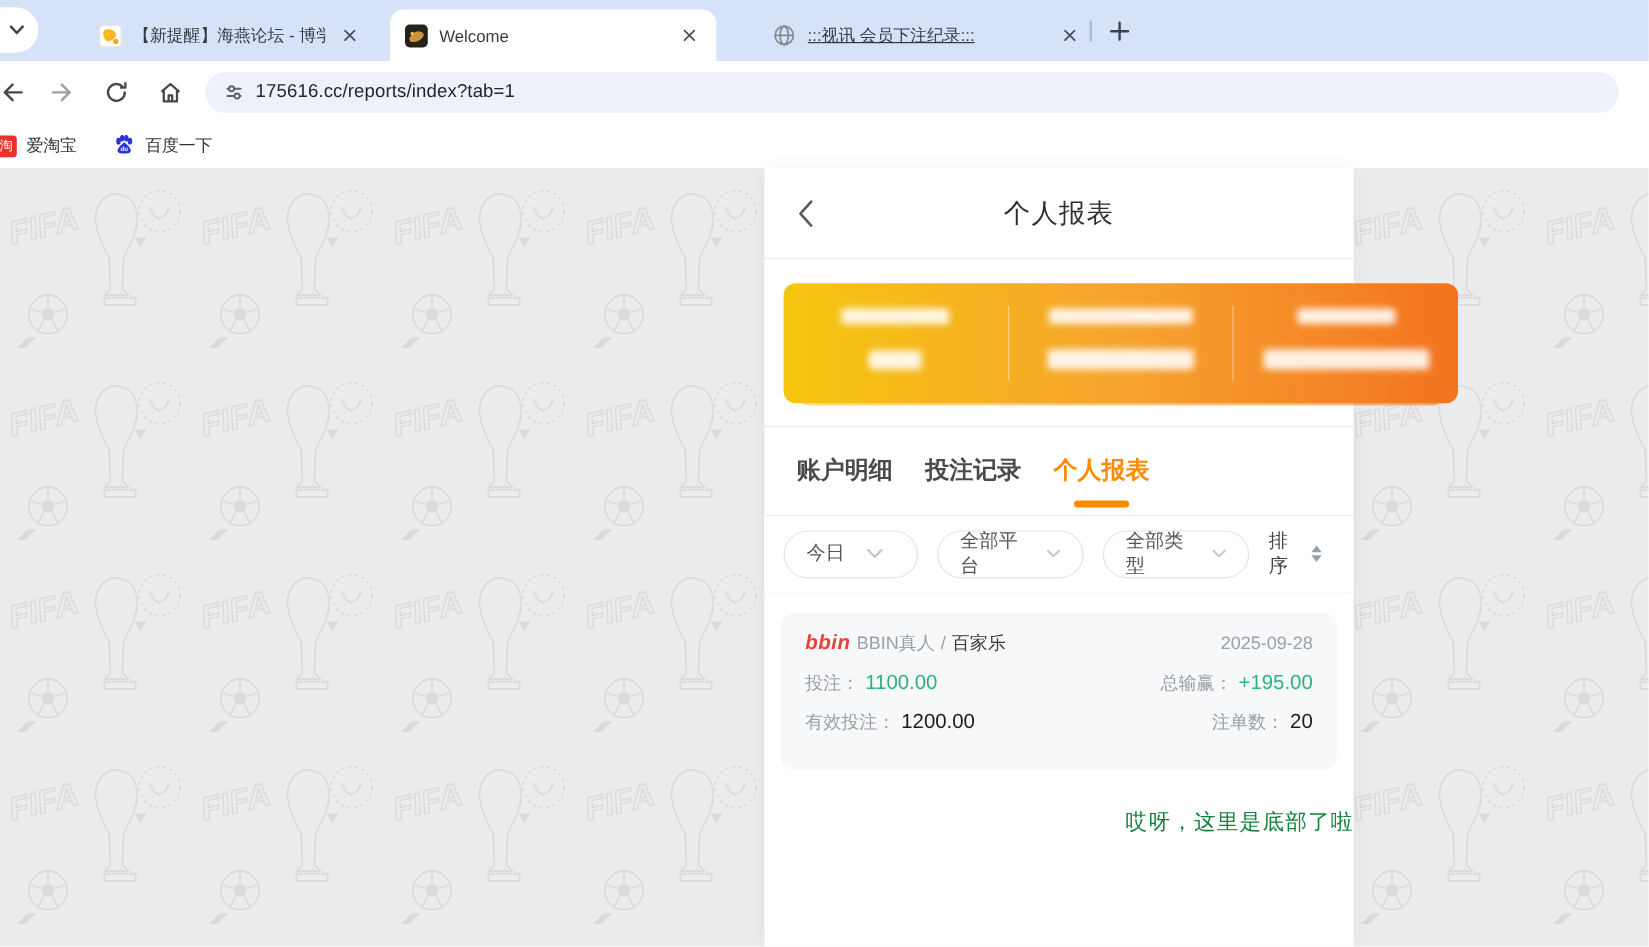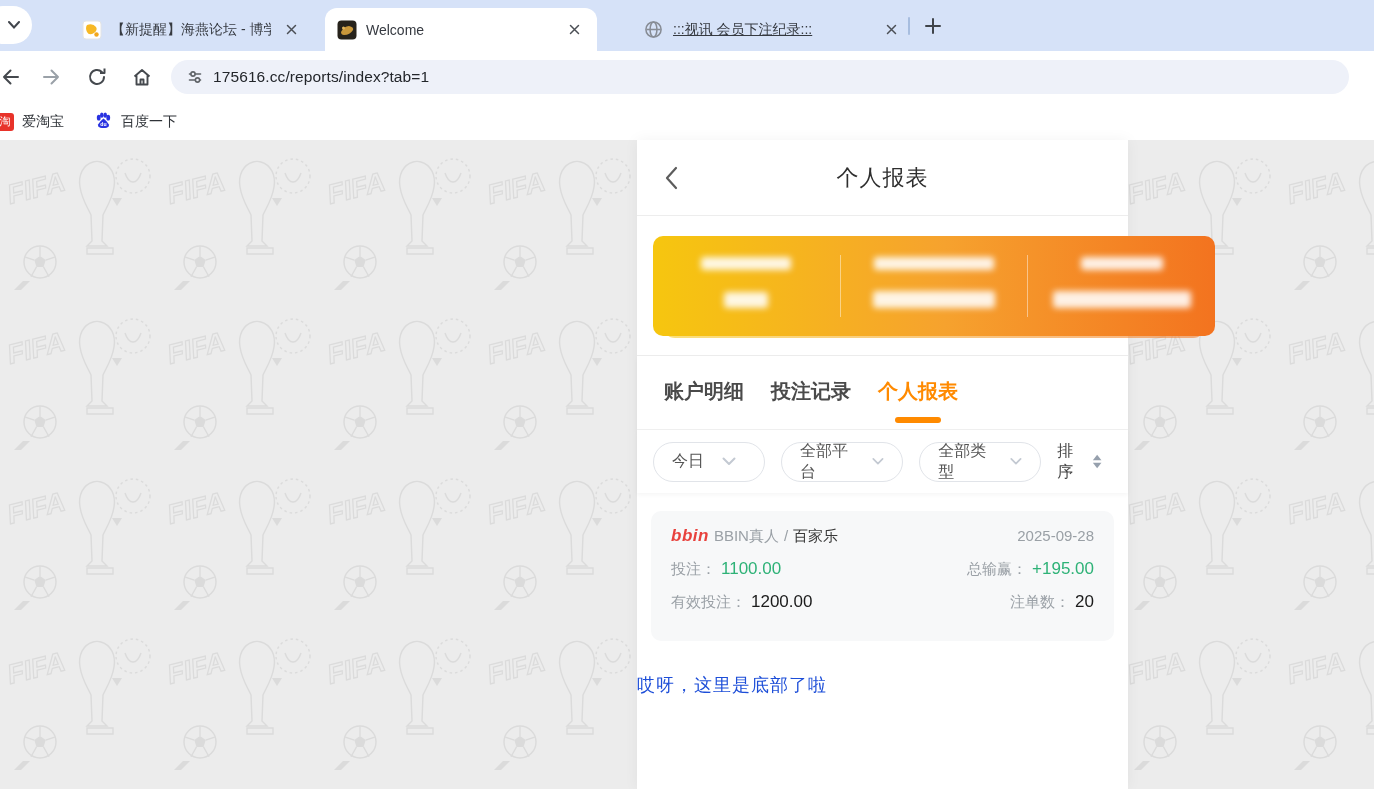--- a/index.html
+++ b/index.html
@@ -68,21 +68,21 @@
   .rec-row { display:flex; align-items:baseline; justify-content:space-between; }
   .rec-row + .rec-row { margin-top:13px; }
   .rec-left, .rec-right { display:flex; align-items:baseline; gap:5px; }
   .bbin-logo { color:#e8413c; font-weight:bold; font-style:italic; font-size:17px; letter-spacing:.5px; }
   .muted { color:#9aa0a6; font-size:15px; }
   .dark-sm { color:#3a3a3a; font-size:15px; }
   .val-green { color:#2eb277; font-size:17px; }
   .val-dark { color:#1b1b1b; font-size:17px; }
   .rec-date { color:#9aa0a6; font-size:15px; }
 
-  .p-footer { margin-top:32px; text-align:left; font-size:18px; color:#1d4ed8; letter-spacing:1px; }
+  .p-footer { margin-top:32px; text-align:right; font-size:18px; color:#15803d; letter-spacing:1px; }
 </style>
 </head>
 <body>
 
 <div class="screen">
 
   <div class="tabstrip">
     <div class="tab-search-pill">
       <svg width="12" height="8" viewBox="0 0 12 8">
           <polyline points="1,1 6,6.5 11,1" fill="none" stroke="#41454c" stroke-width="2" stroke-linecap="round"></polyline>

